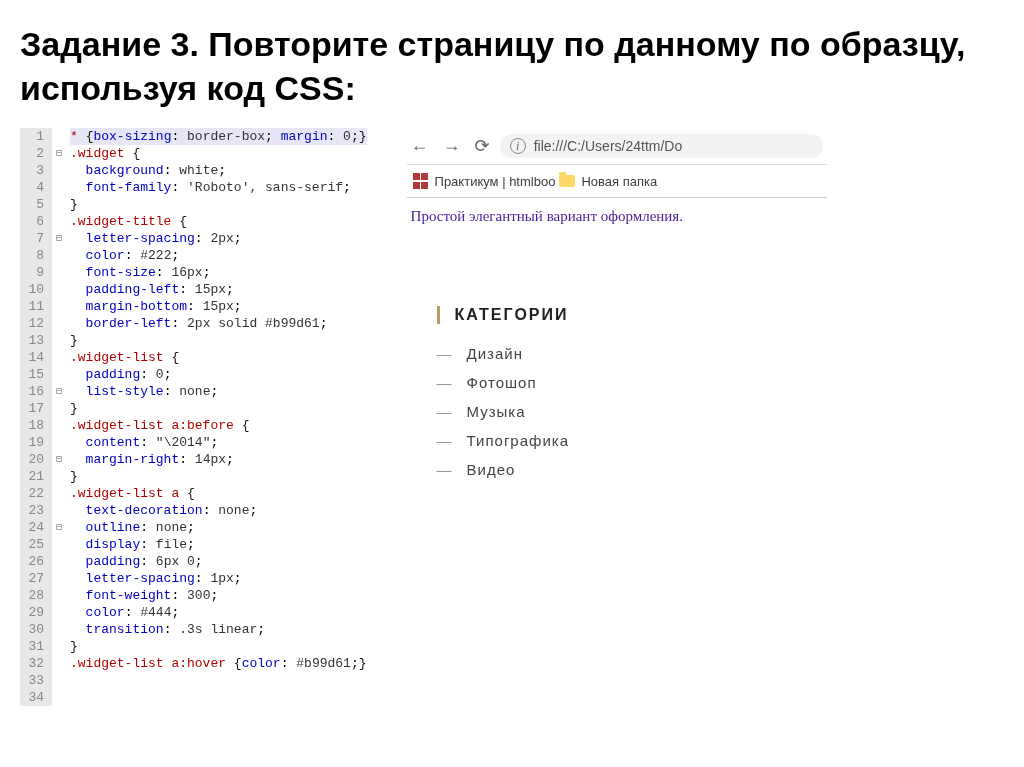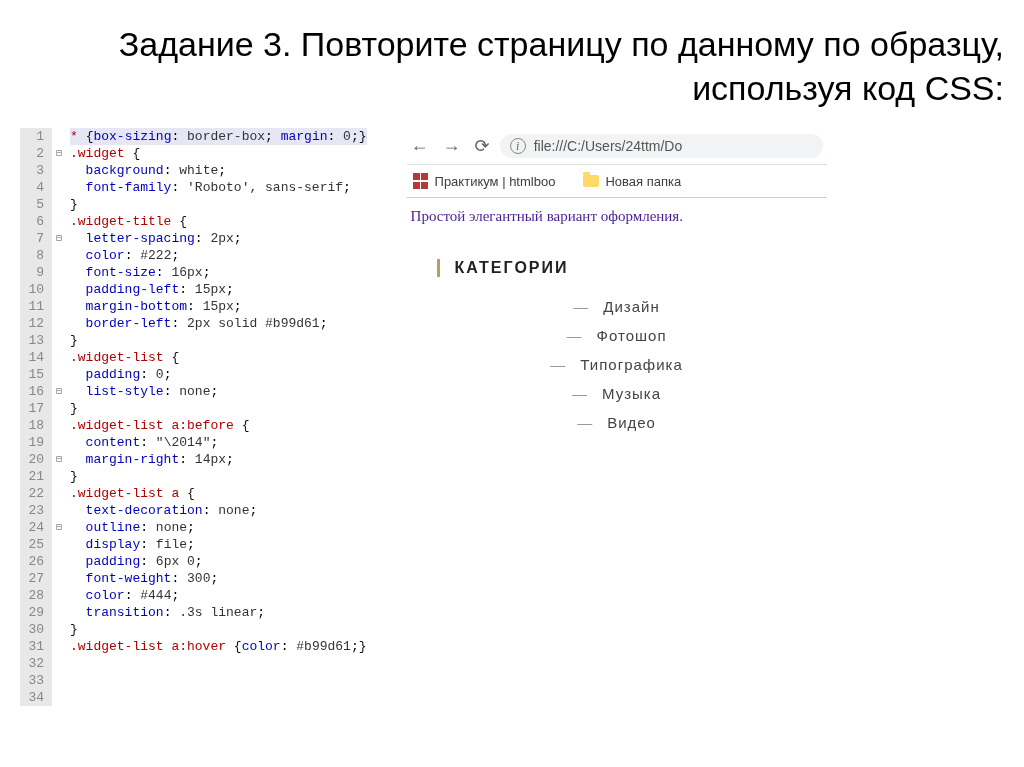--- a/index.html
+++ b/index.html
@@ -4,23 +4,23 @@
 <style>
   * { box-sizing: border-box; margin: 0; }
   body {
     font-family: Arial, sans-serif;
     background: #fff;
     width: 1024px;
     height: 767px;
     overflow: hidden;
   }
   .slide-title {
-    text-align: right;
+    text-align: left;
     font-size: 34px;
-    font-weight: 400;
+    font-weight: 700;
     color: #000;
     padding: 22px 20px 18px;
     line-height: 1.3;
   }
   .content {
     display: flex;
     gap: 40px;
     padding: 0 20px;
   }
   .code-editor {
@@ -85,21 +85,21 @@
     width: 16px; height: 16px;
     display: inline-flex; align-items: center; justify-content: center;
     font-family: serif;
     font-size: 12px;
     font-style: italic;
     color: #666;
   }
   .bookmarks {
     display: flex;
     align-items: center;
-    gap: 28px;
+    gap: 4px;
     padding: 8px 6px;
     font-size: 13px;
     color: #3c4043;
     border-bottom: 1px solid #ccc;
   }
   .bm-item { display: flex; align-items: center; gap: 6px; }
   .bm-icon {
     width: 16px; height: 16px;
     display: inline-flex;
   }
@@ -129,22 +129,23 @@
   }
   .widget-title {
     text-transform: uppercase;
     letter-spacing: 2px;
     color: #222;
     font-size: 16px;
     font-weight: 700;
     padding-left: 15px;
     margin-bottom: 15px;
     border-left: 3px solid #b99d61;
-  }
-  .widget-list { padding: 0; list-style: none; text-align: center; }
+    margin-top: 47px;
+  }
+  .widget-list { padding: 0; list-style: none; }
   .widget-list a {
     text-decoration: none;
     display: block;
     padding: 6px 0;
     letter-spacing: 1px;
     font-weight: 300;
     color: #444;
     font-size: 15px;
   }
   .widget-list a::before {
@@ -253,20 +254,21 @@
         <div class="line"><span class="punct">}</span></div>
         <div class="line"><span class="sel">.widget-list a:before</span> <span class="punct">{</span></div>
         <div class="line">  <span class="prop">content</span>: <span class="val">"\2014"</span>;</div>
         <div class="line">  <span class="prop">margin-right</span>: <span class="val">14px</span>;</div>
         <div class="line"><span class="punct">}</span></div>
         <div class="line"><span class="sel">.widget-list a</span> <span class="punct">{</span></div>
         <div class="line">  <span class="prop">text-decoration</span>: <span class="val">none</span>;</div>
         <div class="line">  <span class="prop">outline</span>: <span class="val">none</span>;</div>
         <div class="line">  <span class="prop">display</span>: <span class="val">file</span>;</div>
         <div class="line">  <span class="prop">padding</span>: <span class="val">6px 0</span>;</div>
+        <div class="line">  <span class="prop">letter-spacing</span>: <span class="val">1px</span>;</div>
         <div class="line">  <span class="prop">font-weight</span>: <span class="val">300</span>;</div>
         <div class="line">  <span class="prop">color</span>: <span class="val">#444</span>;</div>
         <div class="line">  <span class="prop">transition</span>: <span class="val">.3s linear</span>;</div>
         <div class="line"><span class="punct">}</span></div>
         <div class="line"><span class="sel">.widget-list a:hover</span> <span class="punct">{</span><span class="prop">color</span>: <span class="val">#b99d61</span>;<span class="punct">}</span></div>
       </div>
   </div>
 
   <div class="browser">
     <div class="toolbar">
@@ -300,24 +302,24 @@
     <div class="widget">
       <div class="widget-title">КАТЕГОРИИ</div>
       <ul class="widget-list" id="wlist">
           <li>
             <a href="#">Дизайн</a>
           </li>
           <li>
             <a href="#">Фотошоп</a>
           </li>
           <li>
+            <a href="#">Музыка</a>
+          </li>
+          <li>
             <a href="#">Типографика</a>
-          </li>
-          <li>
-            <a href="#">Музыка</a>
           </li>
           <li>
             <a href="#">Видео</a>
           </li>
         </ul>
     </div>
   </div>
 
 </div>
 

